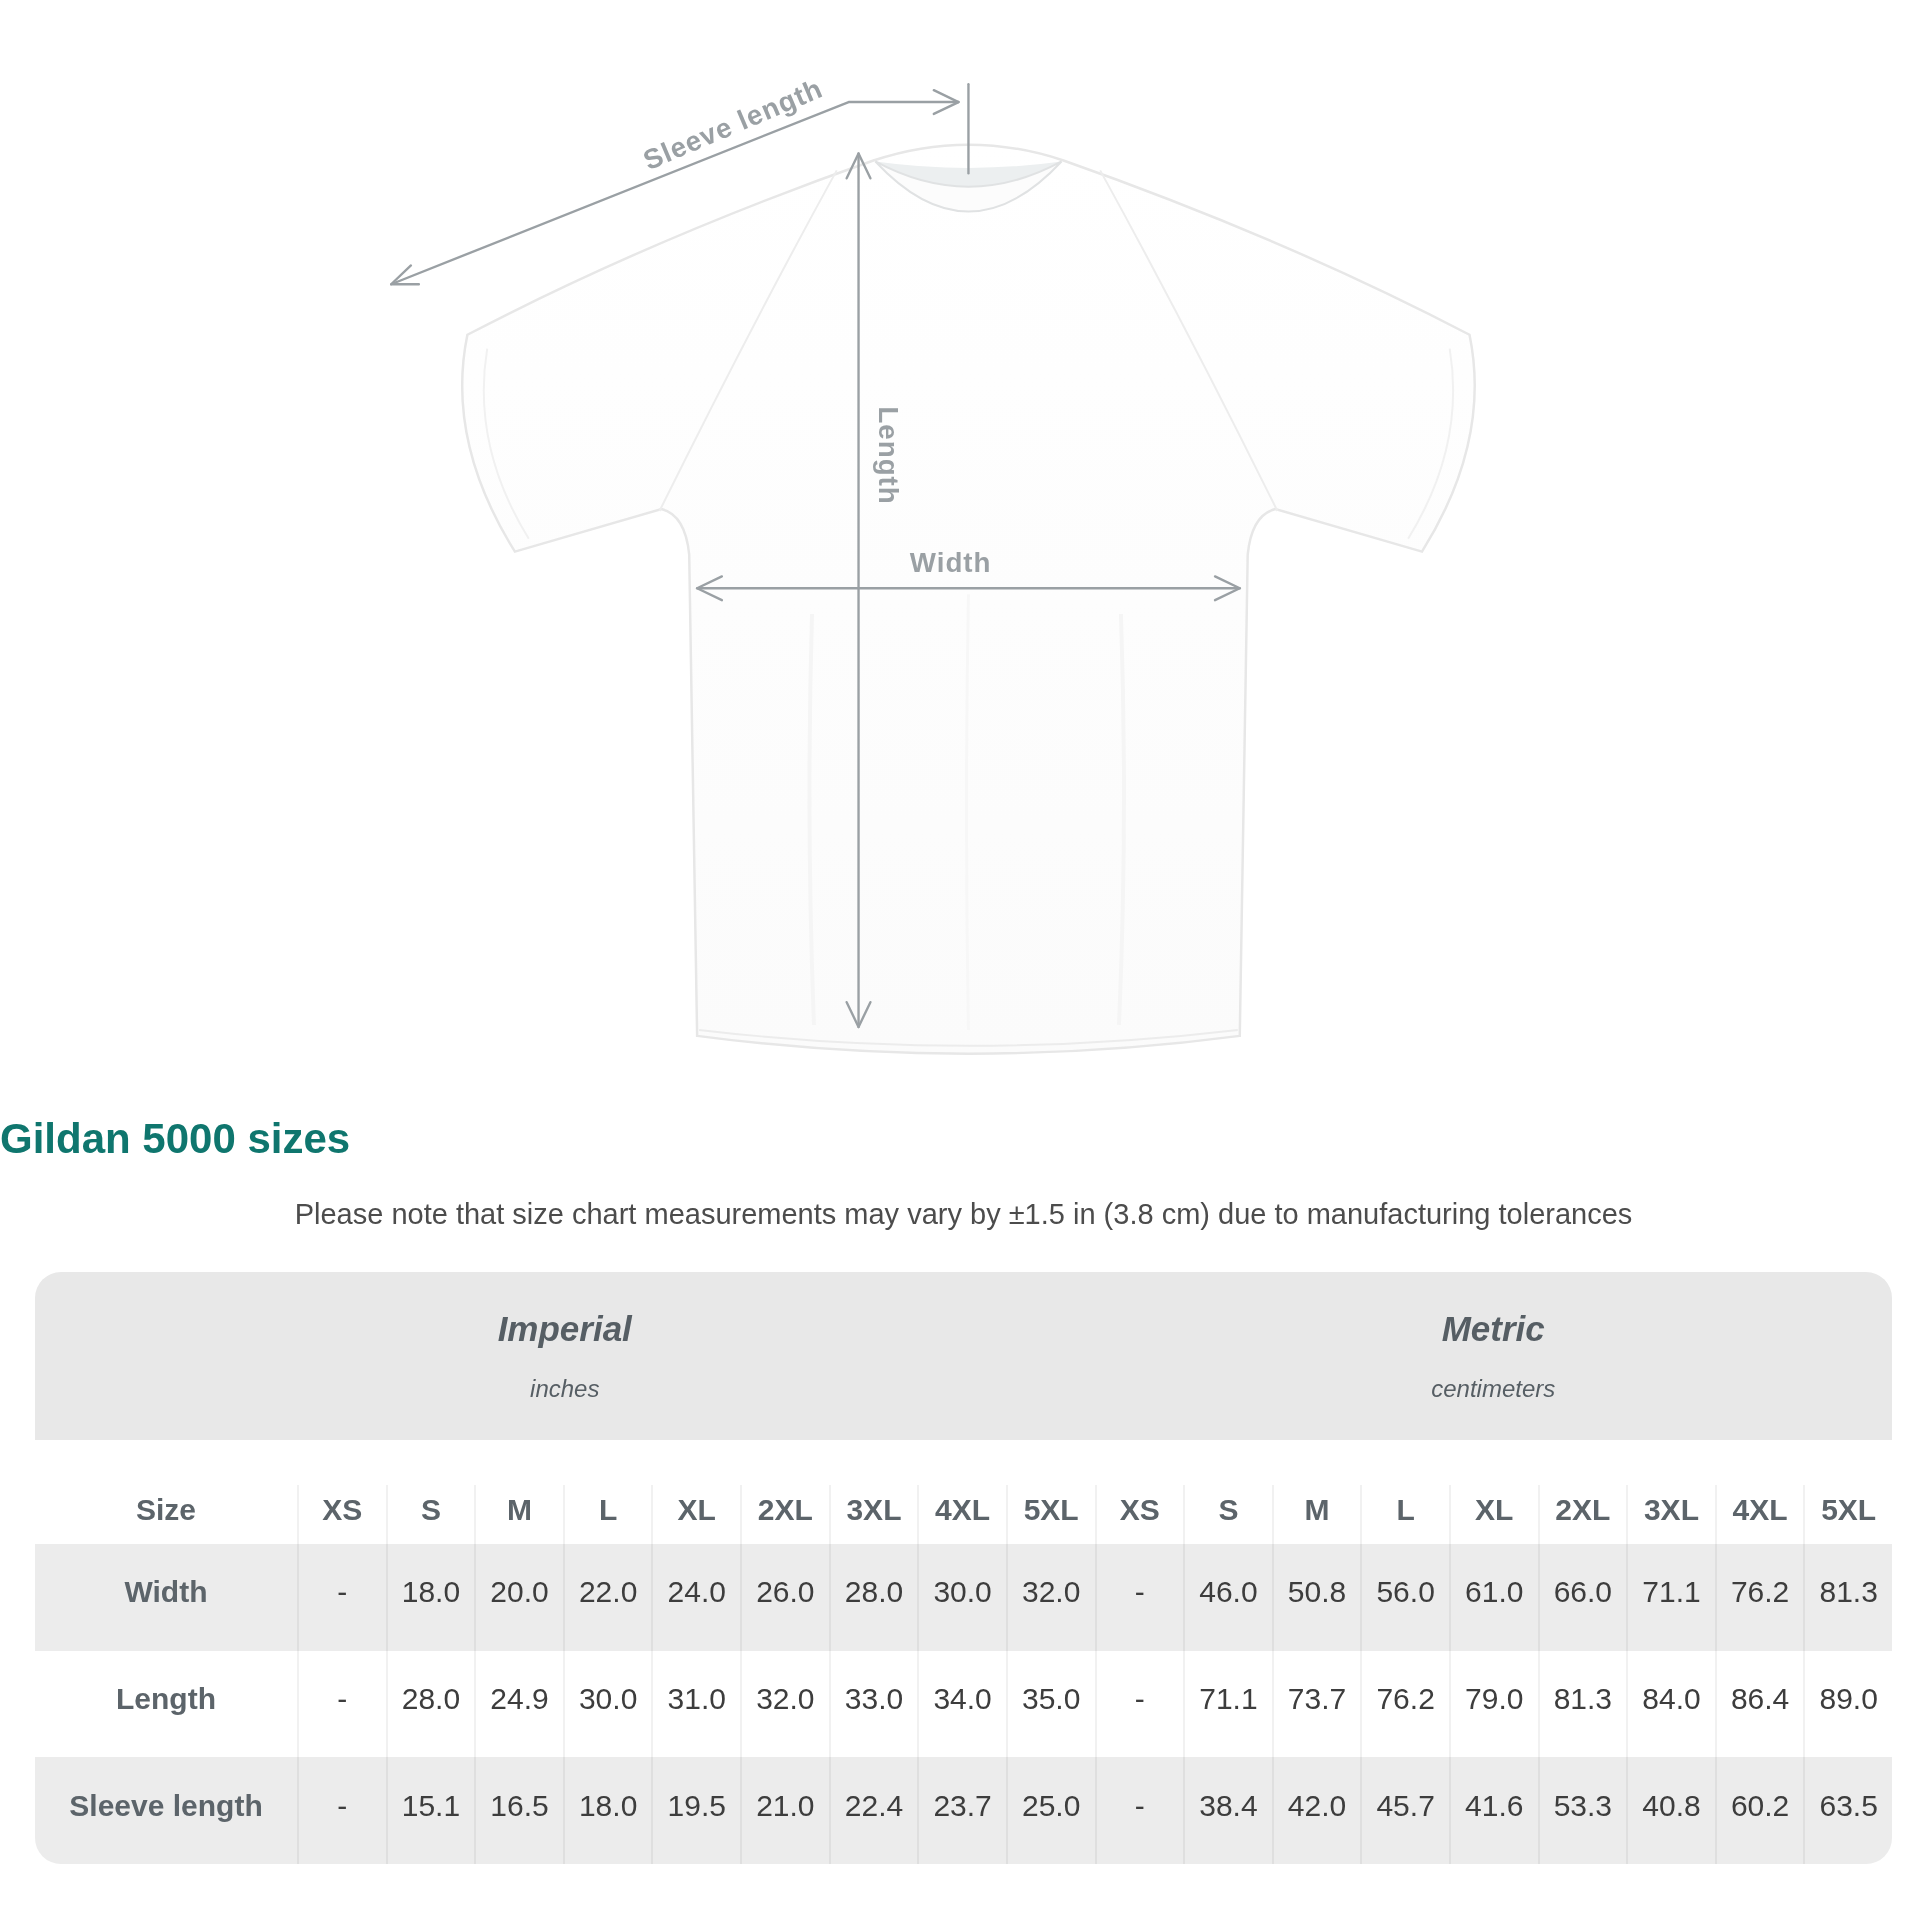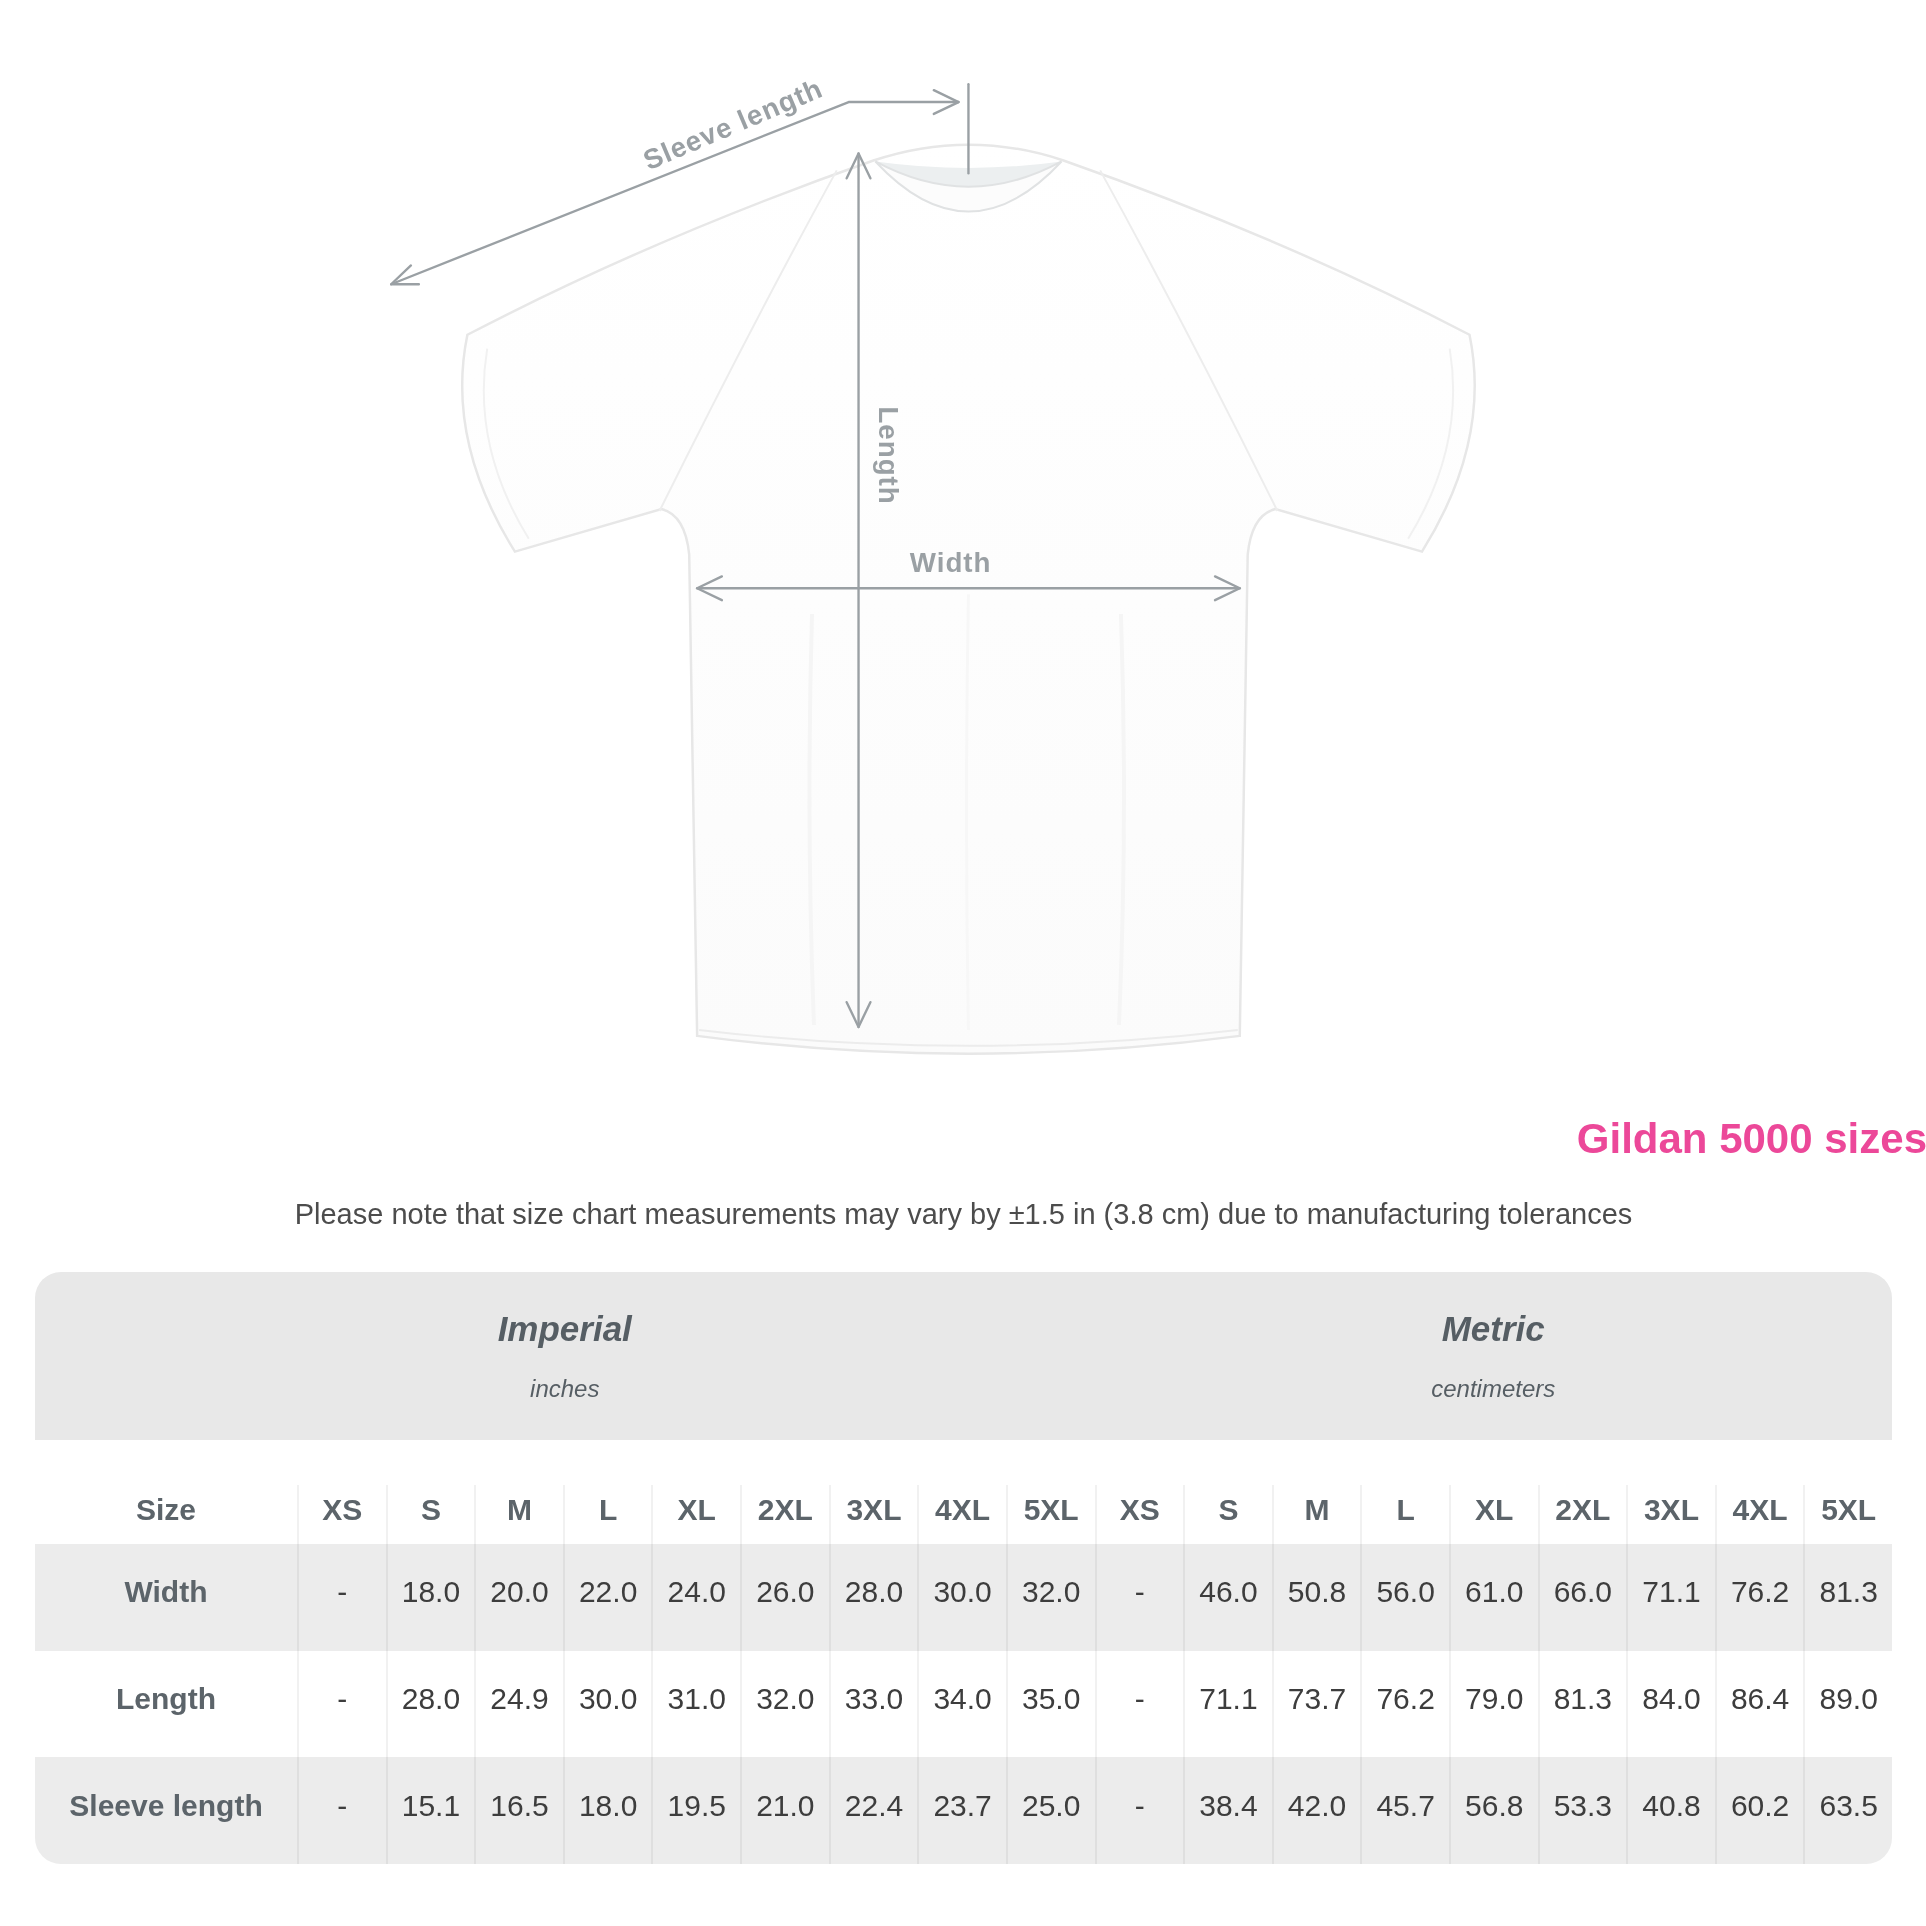--- a/index.html
+++ b/index.html
@@ -3,22 +3,22 @@
 <meta charset="utf-8">
 <style>
   html,body{margin:0;padding:0;background:#ffffff;}
   .page{
     position:relative;width:1927px;height:1927px;background:#ffffff;overflow:hidden;
     font-family:"Liberation Sans", sans-serif;
   }
   svg text{font-family:"Liberation Sans", sans-serif;}
   .dim-label{font-weight:bold;font-size:28px;fill:#9aa0a4;letter-spacing:1px;}
   .title{
-    position:absolute;top:1115px;left:0;width:100%;text-align:right;
-    font-size:42px;font-weight:bold;color:#ec4899;
+    position:absolute;top:1115px;left:0;width:100%;text-align:left;
+    font-size:42px;font-weight:bold;color:#0f766e;
   }
   .subtitle{
     position:absolute;top:1198px;left:0;width:100%;text-align:center;
     font-size:29px;color:#4c4c4c;
   }
   .size-table{
     position:absolute;left:35px;top:1272px;width:1857px;height:592px;
     display:grid;grid-template-columns:262px repeat(18,1fr);
     grid-template-rows:168px 104px 1fr 1fr 1fr;
     border-radius:26px;overflow:hidden;background:#ffffff;
@@ -173,20 +173,20 @@
       <div class="cell val sep stripe">18.0</div>
       <div class="cell val sep stripe">19.5</div>
       <div class="cell val sep stripe">21.0</div>
       <div class="cell val sep stripe">22.4</div>
       <div class="cell val sep stripe">23.7</div>
       <div class="cell val sep stripe">25.0</div>
       <div class="cell val sep stripe">-</div>
       <div class="cell val sep stripe">38.4</div>
       <div class="cell val sep stripe">42.0</div>
       <div class="cell val sep stripe">45.7</div>
-      <div class="cell val sep stripe">56.8</div>
+      <div class="cell val sep stripe">41.6</div>
       <div class="cell val sep stripe">53.3</div>
       <div class="cell val sep stripe">40.8</div>
       <div class="cell val sep stripe">60.2</div>
       <div class="cell val sep stripe">63.5</div>
     </div>
 </div>
 
 
 </body></html>

